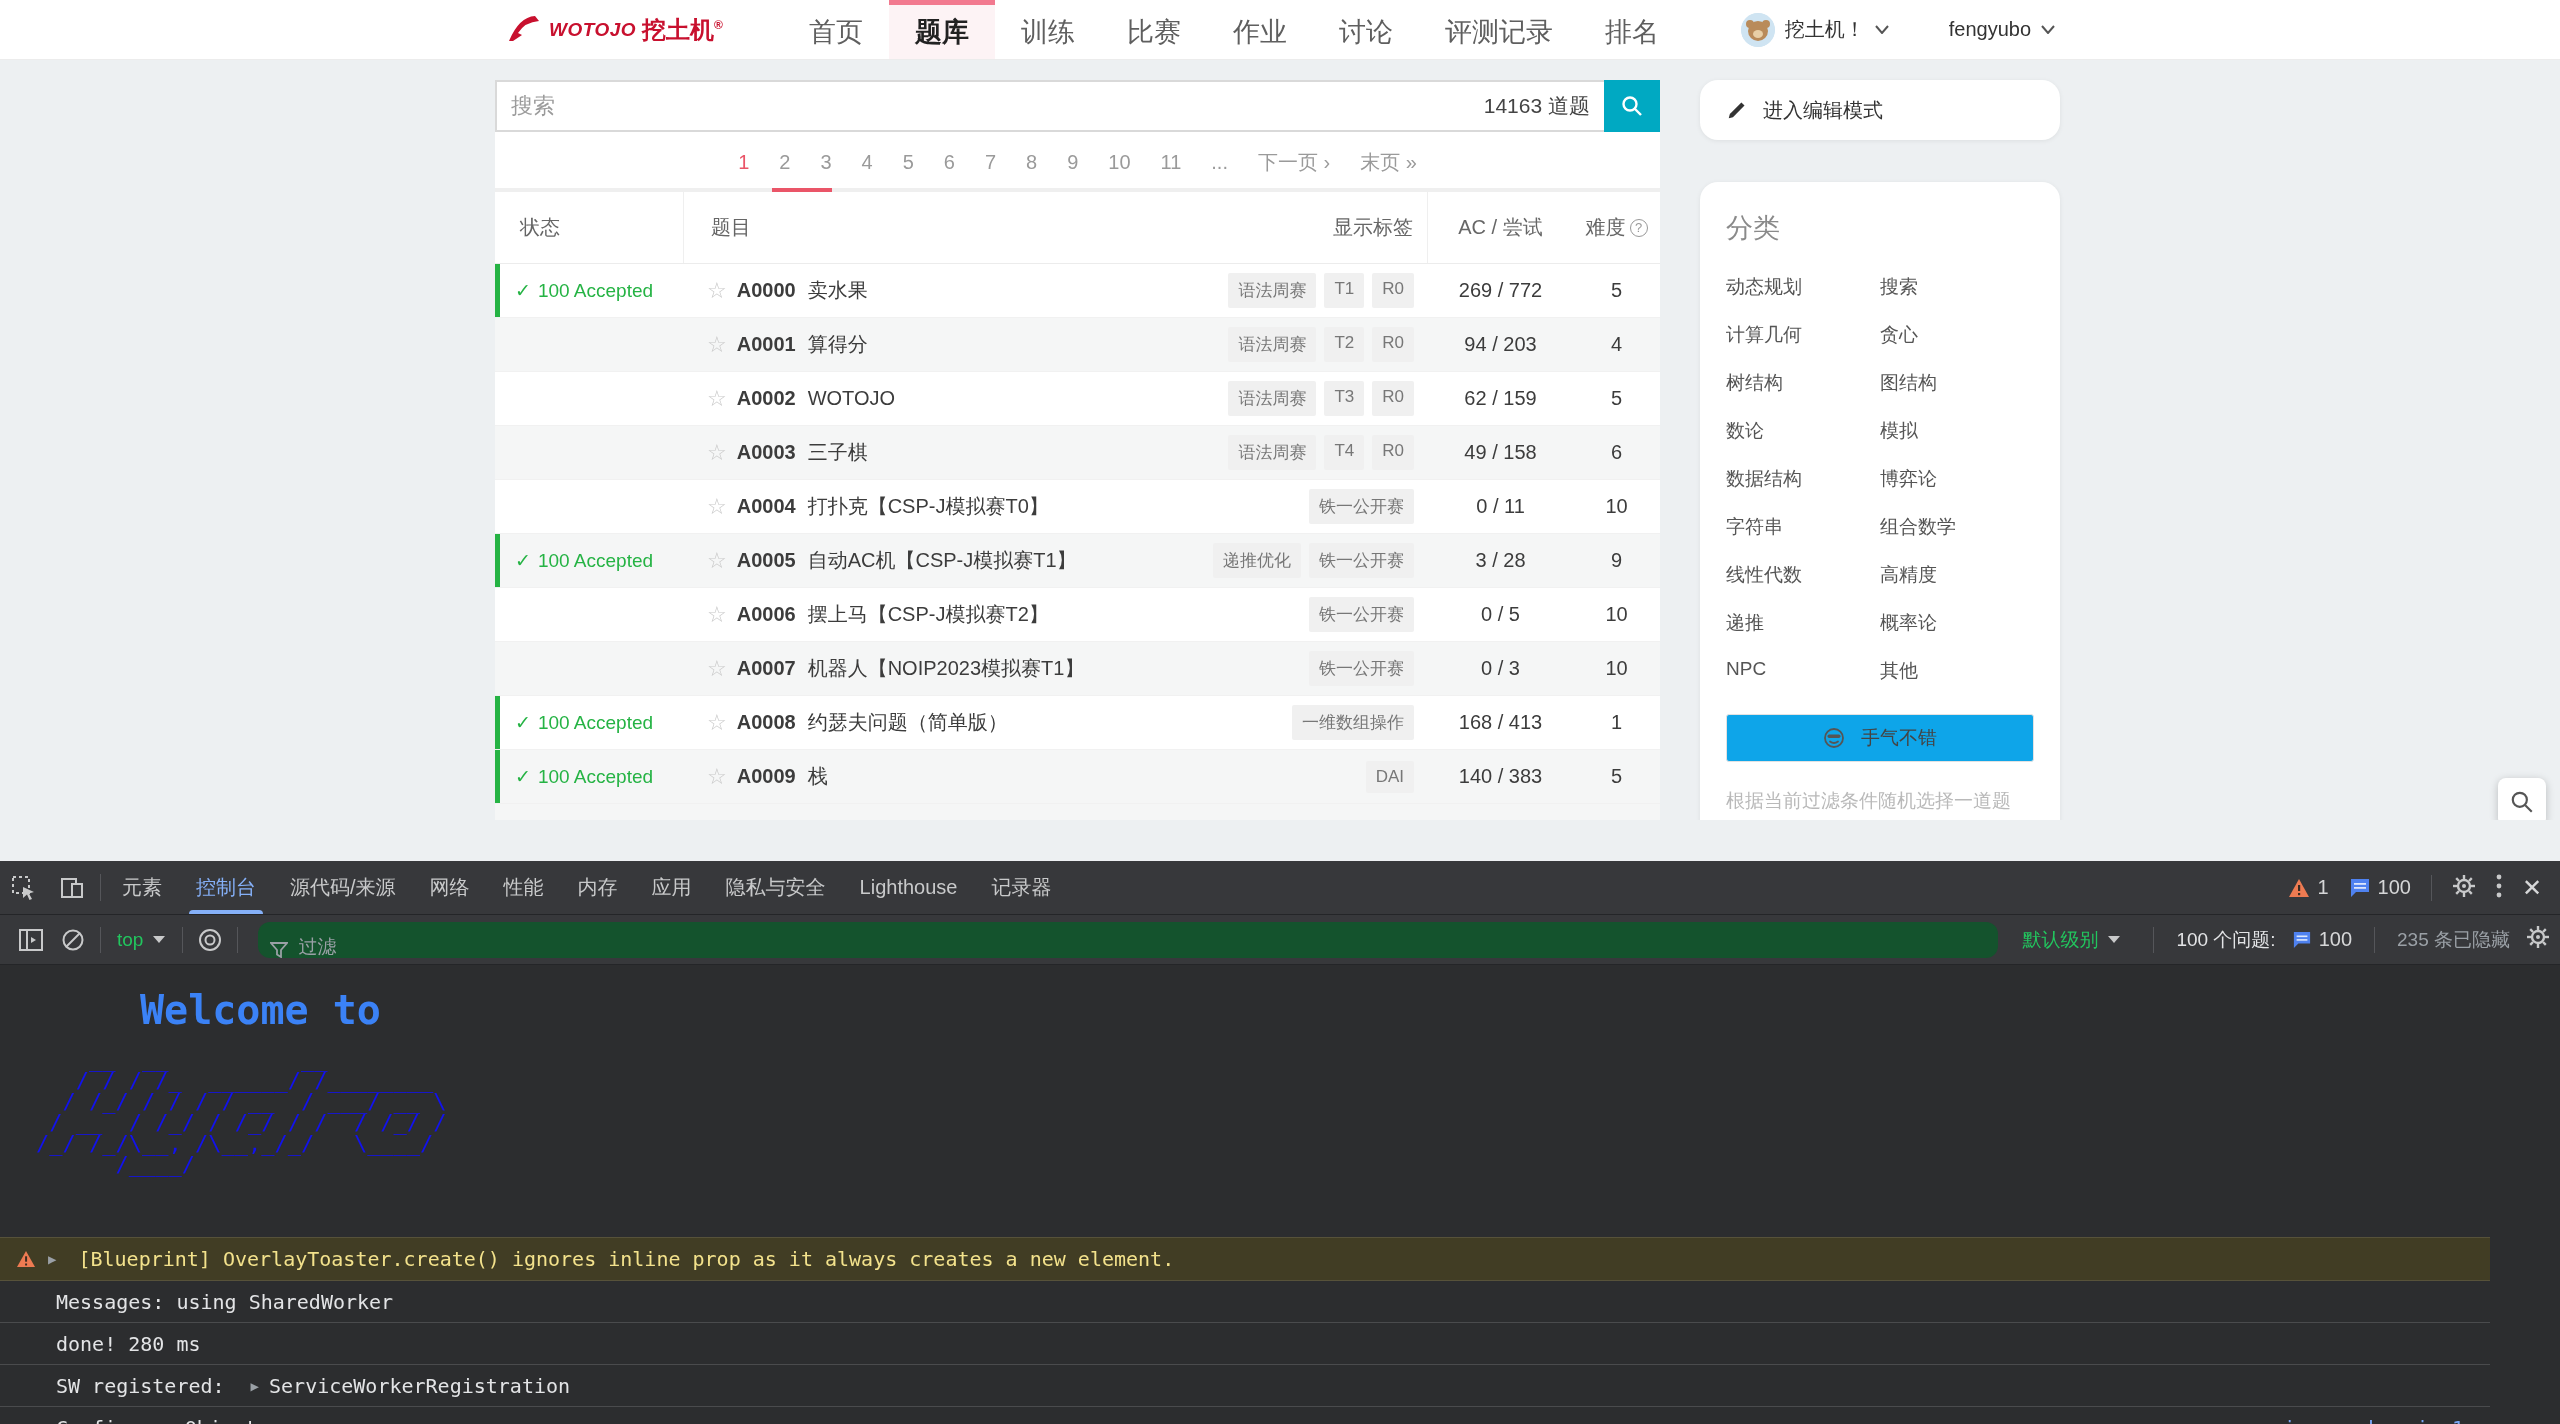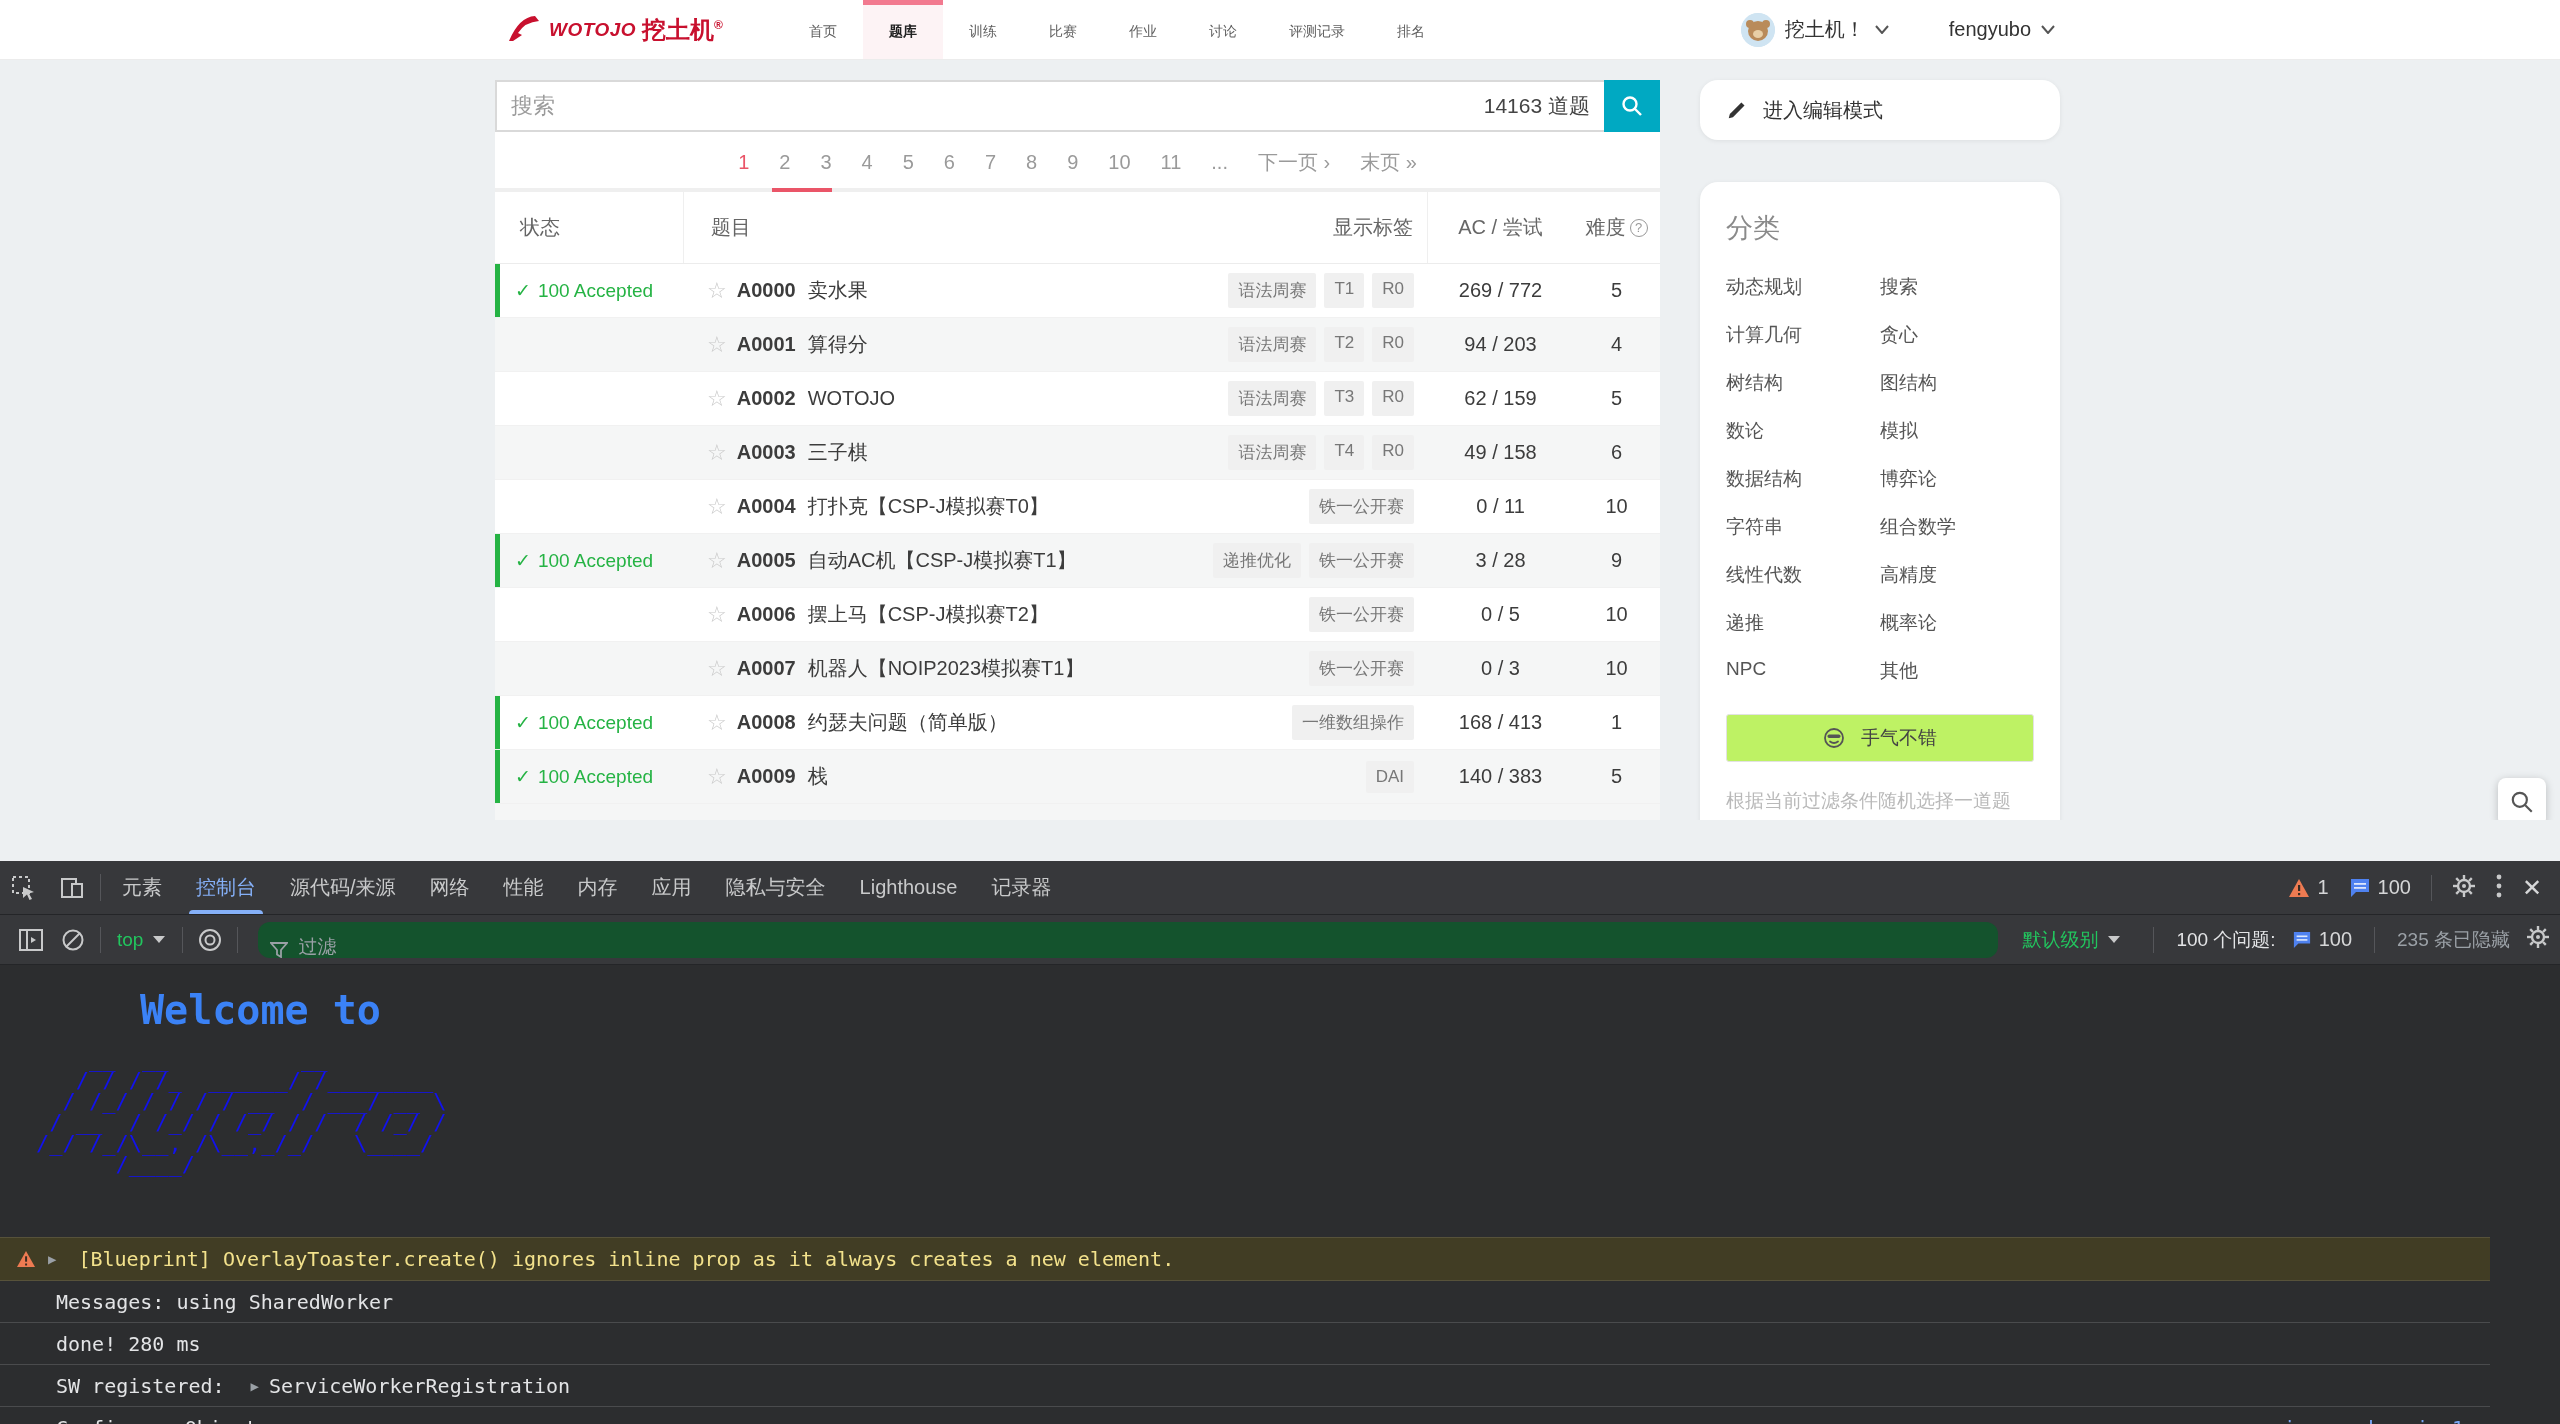--- a/index.html
+++ b/index.html
@@ -7,21 +7,21 @@
   body { font-family:"Liberation Sans", sans-serif; background:#edf0f2; position:relative; }
 
   
   .topnav { height:60px; background:#fff; border-bottom:1px solid #ececec; display:flex; align-items:stretch; padding-left:505px; position:relative; }
   .logo { display:flex; align-items:center; gap:6px; margin-right:60px; }
   .logo-col { display:flex; flex-direction:column; align-items:center; line-height:1; }
   .logo-brand { color:#c8102e; font-weight:bold; font-style:italic; font-size:19px; letter-spacing:.5px; }
   .logo-name { color:#c8102e; font-weight:bold; font-size:24px; }
   .logo-reg { color:#c8102e; font-size:12px; vertical-align:super; }
   .nav-items { display:flex; align-items:stretch; }
-  .nav-item { display:flex; align-items:center; padding:0 26px; font-size:14px; color:#5f5f5f; border-top:5px solid transparent; cursor:pointer; }
+  .nav-item { display:flex; align-items:center; padding:0 26px; font-size:27px; color:#5f5f5f; border-top:5px solid transparent; cursor:pointer; }
   .nav-item.active { color:#222; font-weight:bold; border-top-color:#f2798f; background:#fdf3f5; }
   .nav-right { margin-left:auto; display:flex; align-items:center; gap:60px; padding-right:505px; }
   .nav-chip { display:flex; align-items:center; gap:10px; font-size:20px; color:#333; cursor:pointer; }
   .avatar { width:34px; height:34px; border-radius:50%; background:#cfe4f2; display:inline-block; overflow:hidden; }
   .caret { width:14px; height:9px; }
 
   
   .content { position:relative; height:760px; overflow:hidden; }
   .main-card { position:absolute; left:495px; top:20px; width:1165px; height:800px; background:#fff; border-radius:3px; }
   .search-row { display:flex; position:relative; }
@@ -57,21 +57,21 @@
   .t-sliver { height:26px; background:#f5f6f6; }
 
   
   .aside { position:absolute; left:1700px; top:20px; width:360px; }
   .card { background:#fff; border-radius:18px; box-shadow:0 1px 5px rgba(0,0,0,.07); }
   .edit-card { height:60px; display:flex; align-items:center; gap:15px; padding:0 26px; font-size:20px; color:#333; margin-bottom:42px; cursor:pointer; }
   .cat-card { padding:28px 26px 34px; }
   .cat-title { font-size:27px; font-weight:400; color:#8a8a8a; margin-bottom:28px; }
   .cat-grid { display:grid; grid-template-columns:1fr 1fr; row-gap:22px; font-size:19px; color:#555; }
   .cat-item { cursor:pointer; }
-  .lucky-btn { margin-top:30px; width:100%; height:48px; background:#bef264; border:1px solid #e2e2e2; border-radius:3px; font-size:19px; color:#444; display:flex; align-items:center; justify-content:center; gap:16px; cursor:pointer; font-family:"Liberation Sans",sans-serif; }
+  .lucky-btn { margin-top:30px; width:100%; height:48px; background:#0ea5e9; border:1px solid #e2e2e2; border-radius:3px; font-size:19px; color:#444; display:flex; align-items:center; justify-content:center; gap:16px; cursor:pointer; font-family:"Liberation Sans",sans-serif; }
   .lucky-hint { margin-top:26px; font-size:19px; color:#b9b9b9; }
 
   .float-search { position:absolute; right:14px; top:718px; width:48px; height:48px; background:#fff; border-radius:8px; box-shadow:0 2px 8px rgba(0,0,0,.22); display:flex; align-items:center; justify-content:center; cursor:pointer; }
 
   
   .devtools { position:absolute; left:0; top:861px; width:2560px; height:604px; background:#2c2d2f; color:#c8c9ca; }
   .dt-tabbar { height:54px; background:#37383b; border-bottom:1px solid #242528; display:flex; align-items:stretch; }
   .dt-icon-btn { width:48px; display:flex; align-items:center; justify-content:center; cursor:pointer; }
   .dt-sep { width:1px; background:#55565a; margin:13px 4px; }
   .dt-tab { display:flex; align-items:center; padding:0 17px; font-size:20px; color:#c8c9ca; position:relative; cursor:pointer; white-space:nowrap; }

